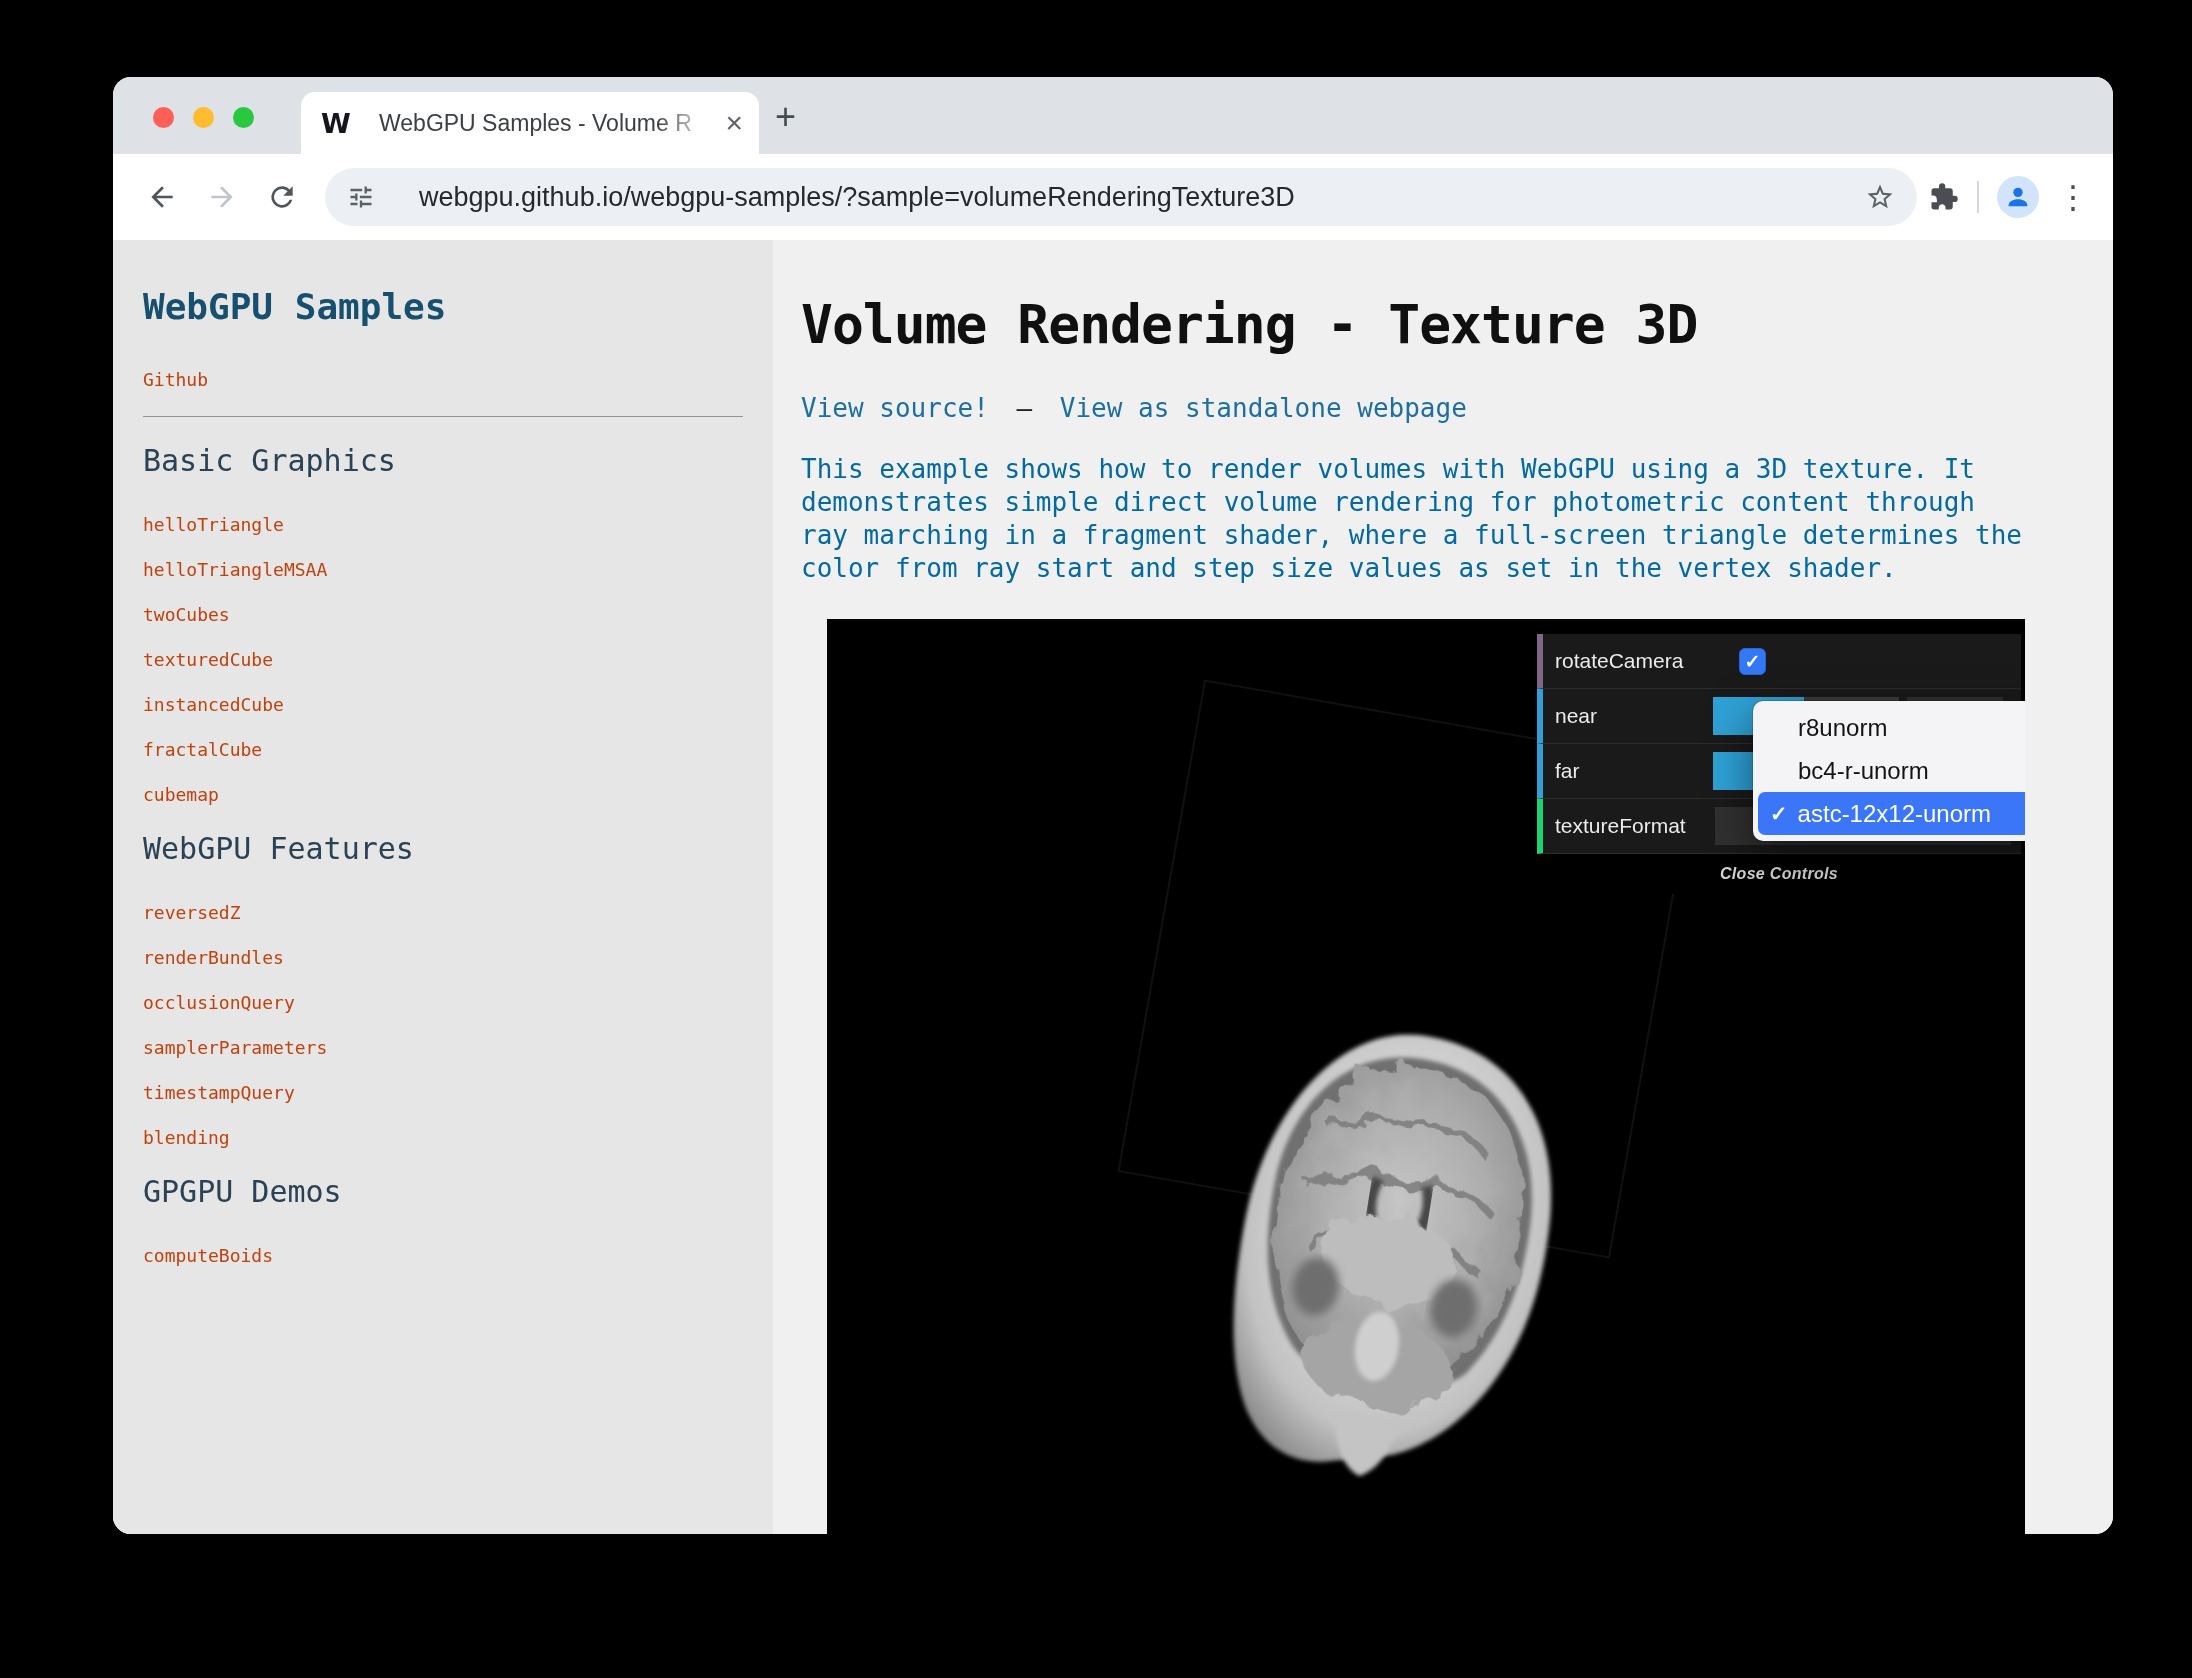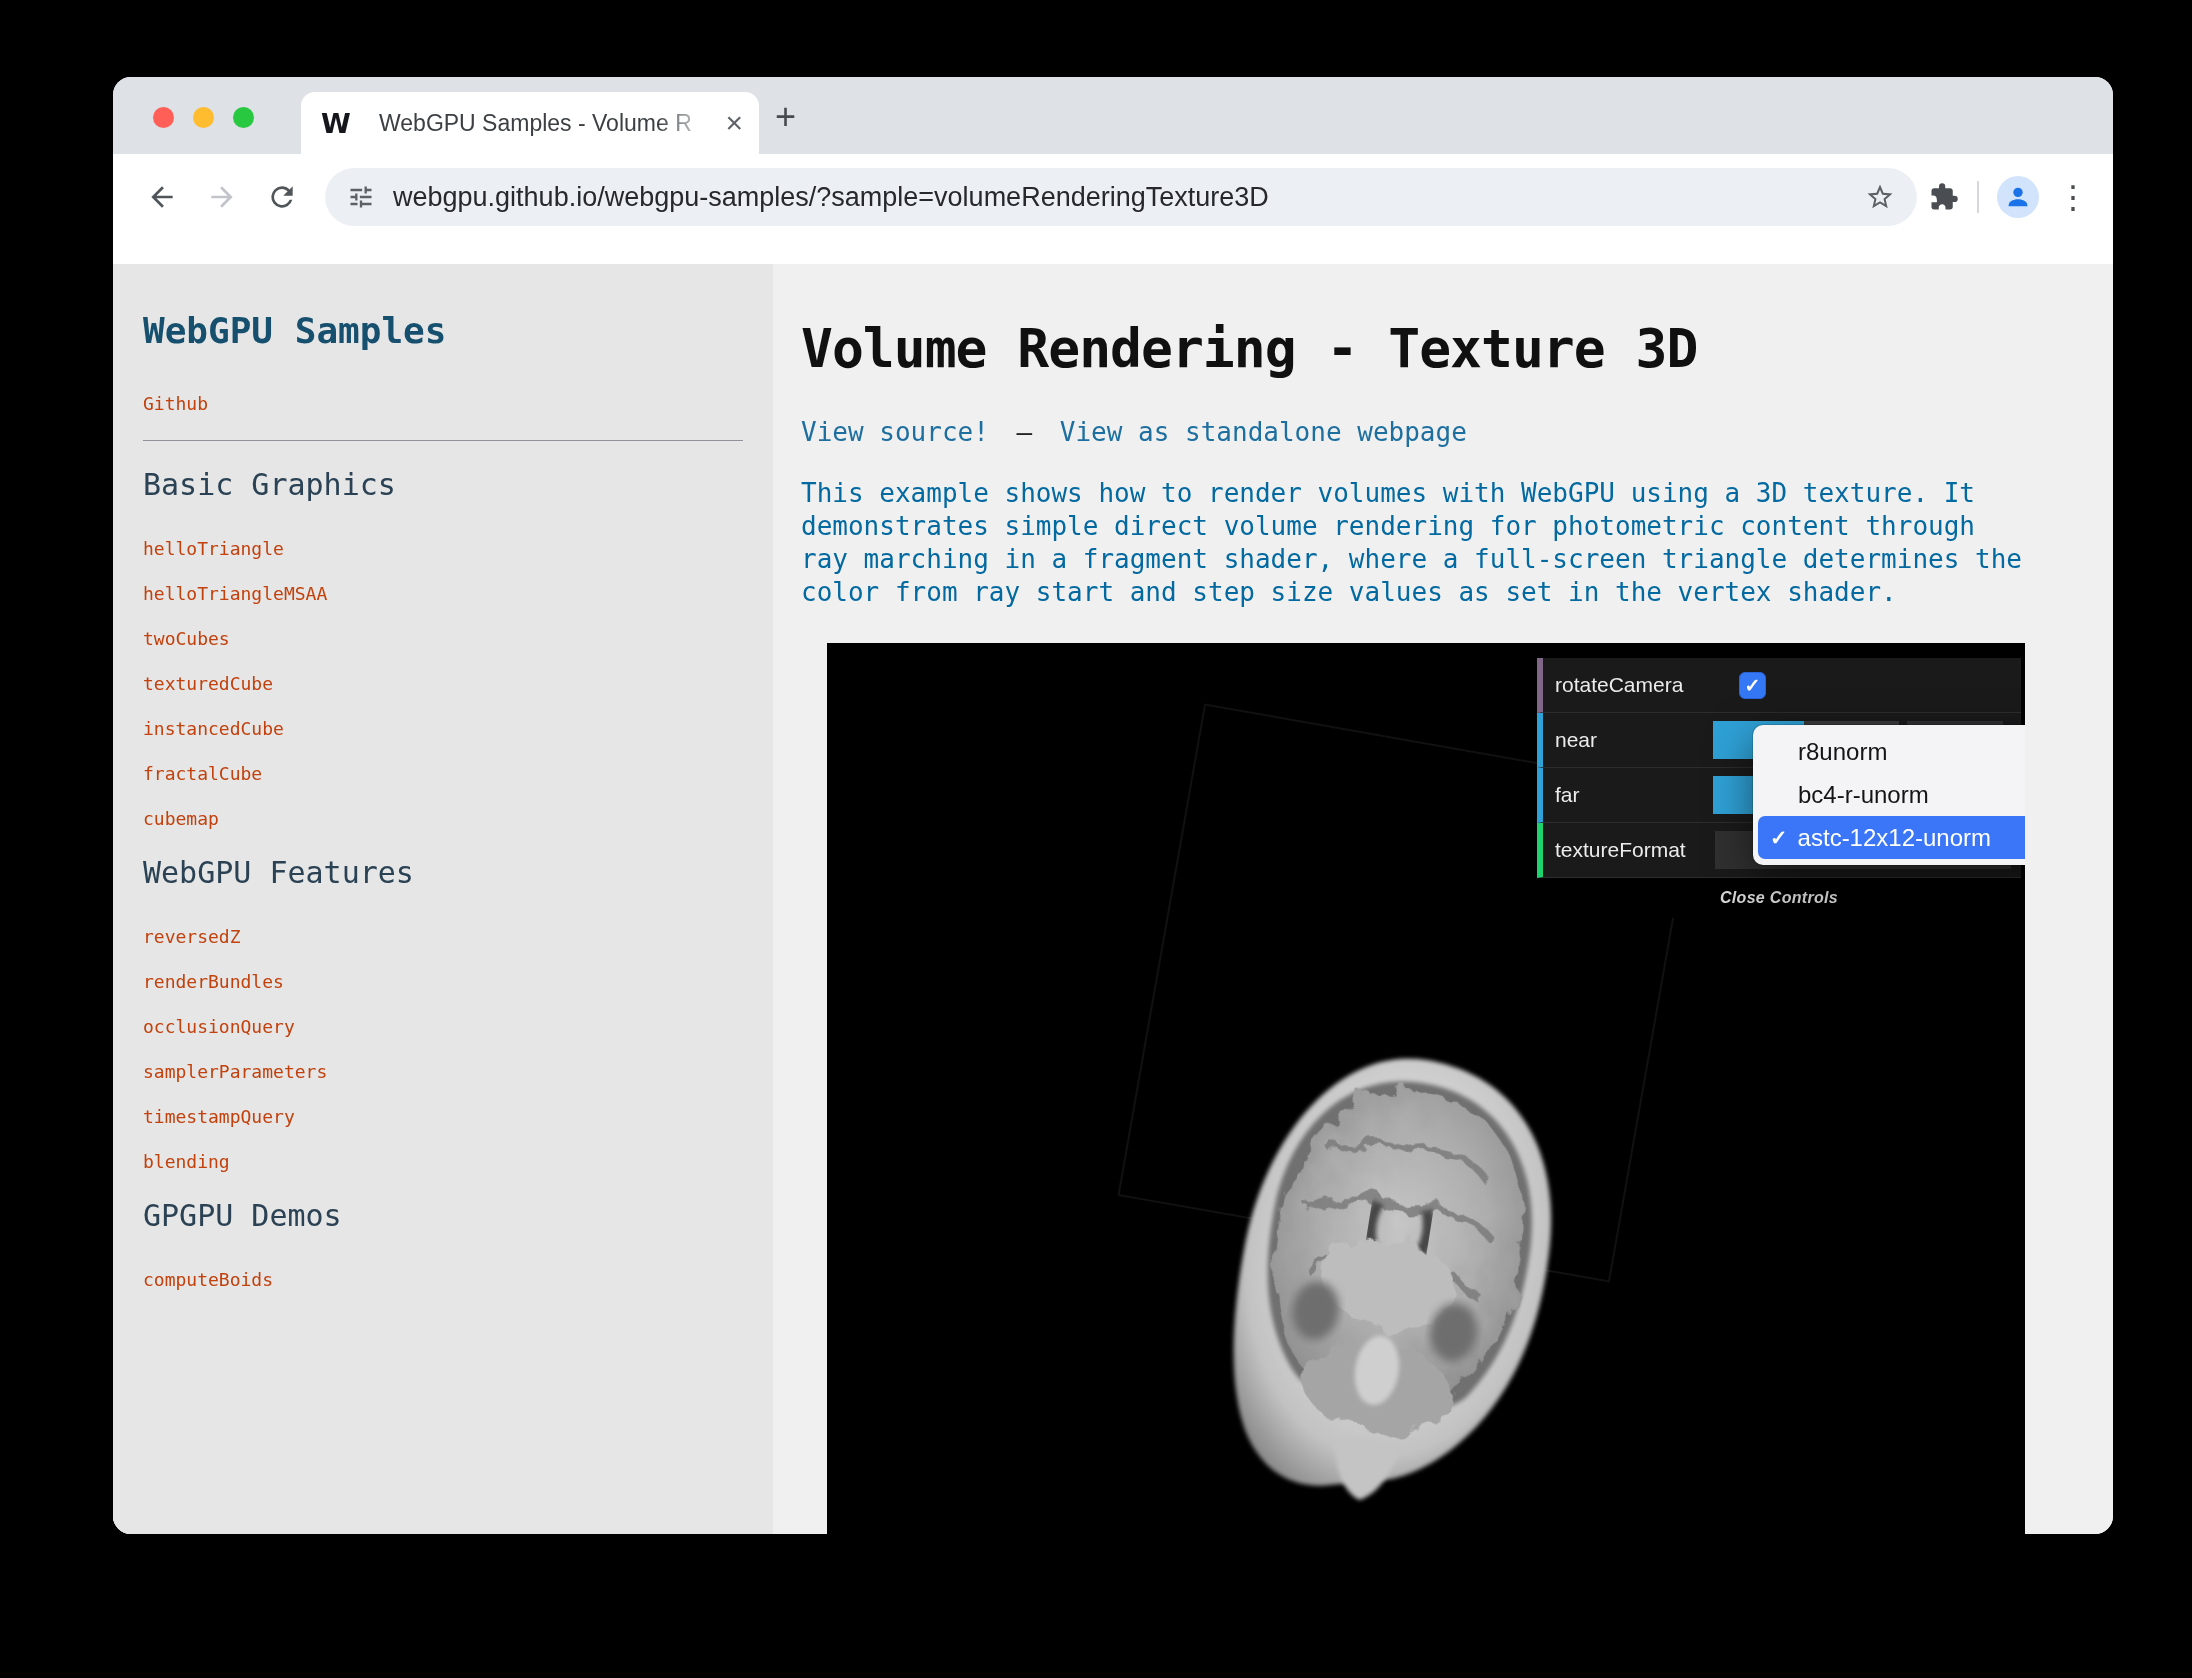--- a/index.html
+++ b/index.html
@@ -34,33 +34,33 @@
   .tab-close { font-size:30px; line-height:30px; color:#5f6368; margin-left:6px; flex:none; cursor:default; }
   .newtab { position:absolute; left:662px; top:22px; font-size:36px; line-height:36px; color:#454a4f; font-weight:300; }
 
   
   .toolbar { height:86px; background:#fff; display:flex; align-items:center; padding:0 24px; }
   .nbtn { width:50px; height:50px; border-radius:50%; display:flex; align-items:center; justify-content:center; flex:none; margin-right:10px; }
   .nbtn svg { width:32px; height:32px; fill:#50555a; }
   .nbtn.disabled svg { fill:#c1c5ca; }
   .omnibox {
     flex:1; height:58px; border-radius:29px; background:#ecf0f5;
-    display:flex; align-items:center; padding:0 22px; margin:0 12px 0 8px;
+    display:flex; align-items:center; padding:0 22px; margin:0 12px 0 8px;gap:26px;
   }
   .omnibox .tune svg { width:28px; height:28px; fill:#5c6166; display:block; }
   .url { flex:1; margin-left:18px; font-size:27px; color:#26282c; white-space:nowrap; overflow:hidden; }
   .star svg { width:30px; height:30px; fill:#5c6166; display:block; }
   .ext svg { width:30px; height:30px; fill:#4a4e52; display:block; }
   .vsep { width:2px; height:32px; background:#d5d8dc; margin:0 18px; flex:none; }
   .avatar { width:42px; height:42px; border-radius:50%; background:#d2e3fc; display:flex; align-items:center; justify-content:center; flex:none; }
   .avatar svg { width:28px; height:28px; fill:#1a73e8; display:block; }
   .kebab { font-size:32px; color:#4a4e52; margin-left:18px; flex:none; }
 
   
-  .content { display:flex; height:1294px; overflow:hidden; background:#f0f0f0; font-family:"DejaVu Sans Mono", monospace;margin-top:24px; }
+  .content { display:flex; height:1294px; overflow:hidden; background:#f0f0f0; font-family:"DejaVu Sans Mono", monospace; }
 
   .sidebar { width:660px; flex:none; background:#e6e6e6; padding:46px 30px 0 30px; overflow:hidden; }
   .side-title { font-size:36px; font-weight:700; color:#17506f; margin-bottom:42px; }
   .side-link { display:block; font-size:18px; color:#c2410c; text-decoration:none; margin-bottom:24px; cursor:pointer; }
   .side-link.github { margin-bottom:26px; }
   .sidebar hr { border:none; border-top:1px solid #8f9399; margin:0 0 20px 0; }
   .side-heading { font-size:30px; font-weight:400; color:#2b4255; margin:26px 0 36px; }
 
   .main { flex:1; padding:30px 40px 0 28px; overflow:hidden; }
   .main h1 { font-size:53px; font-weight:700; color:#101010; margin-top:24px; letter-spacing:-1px; }

